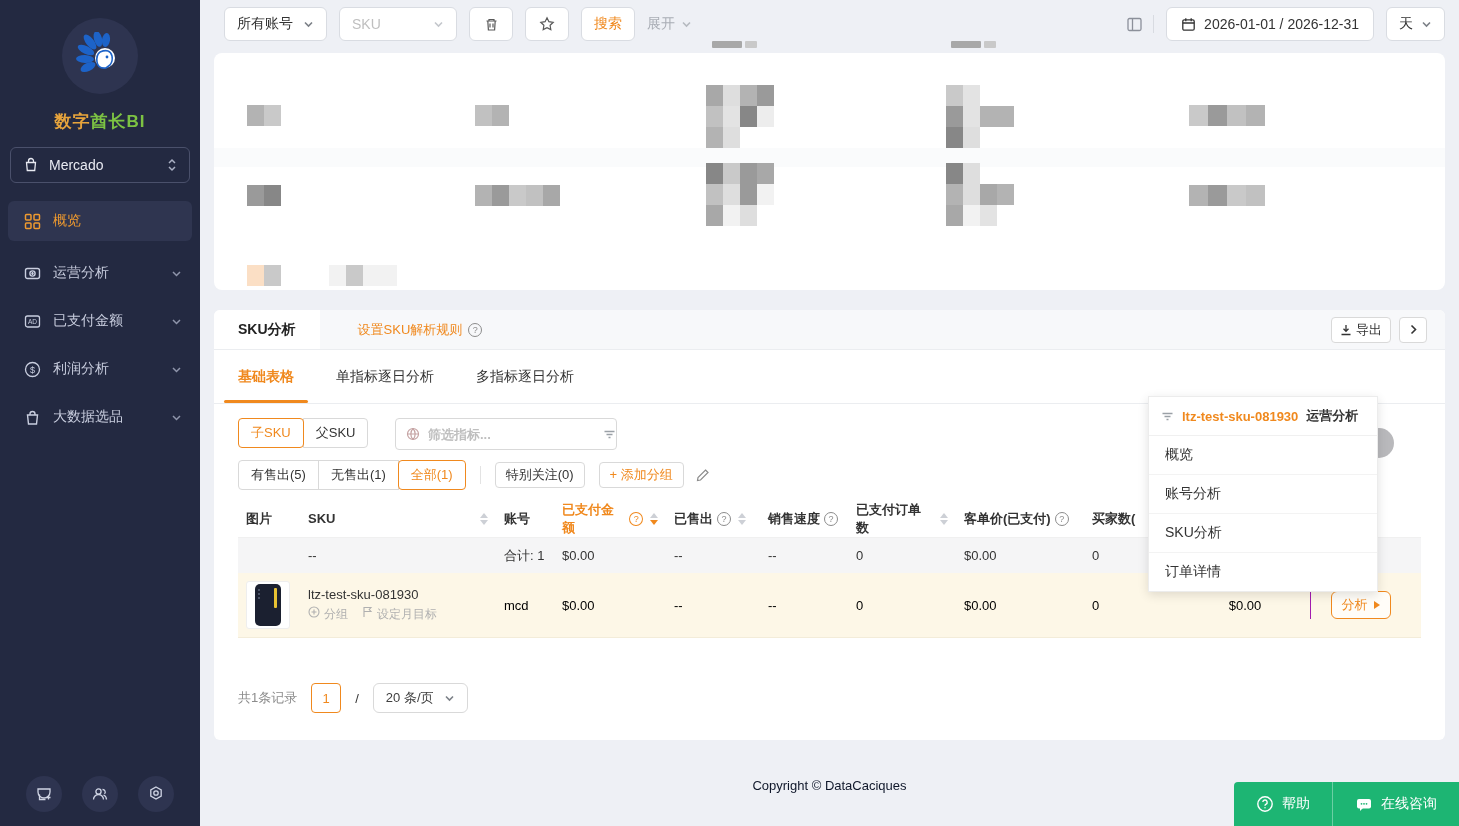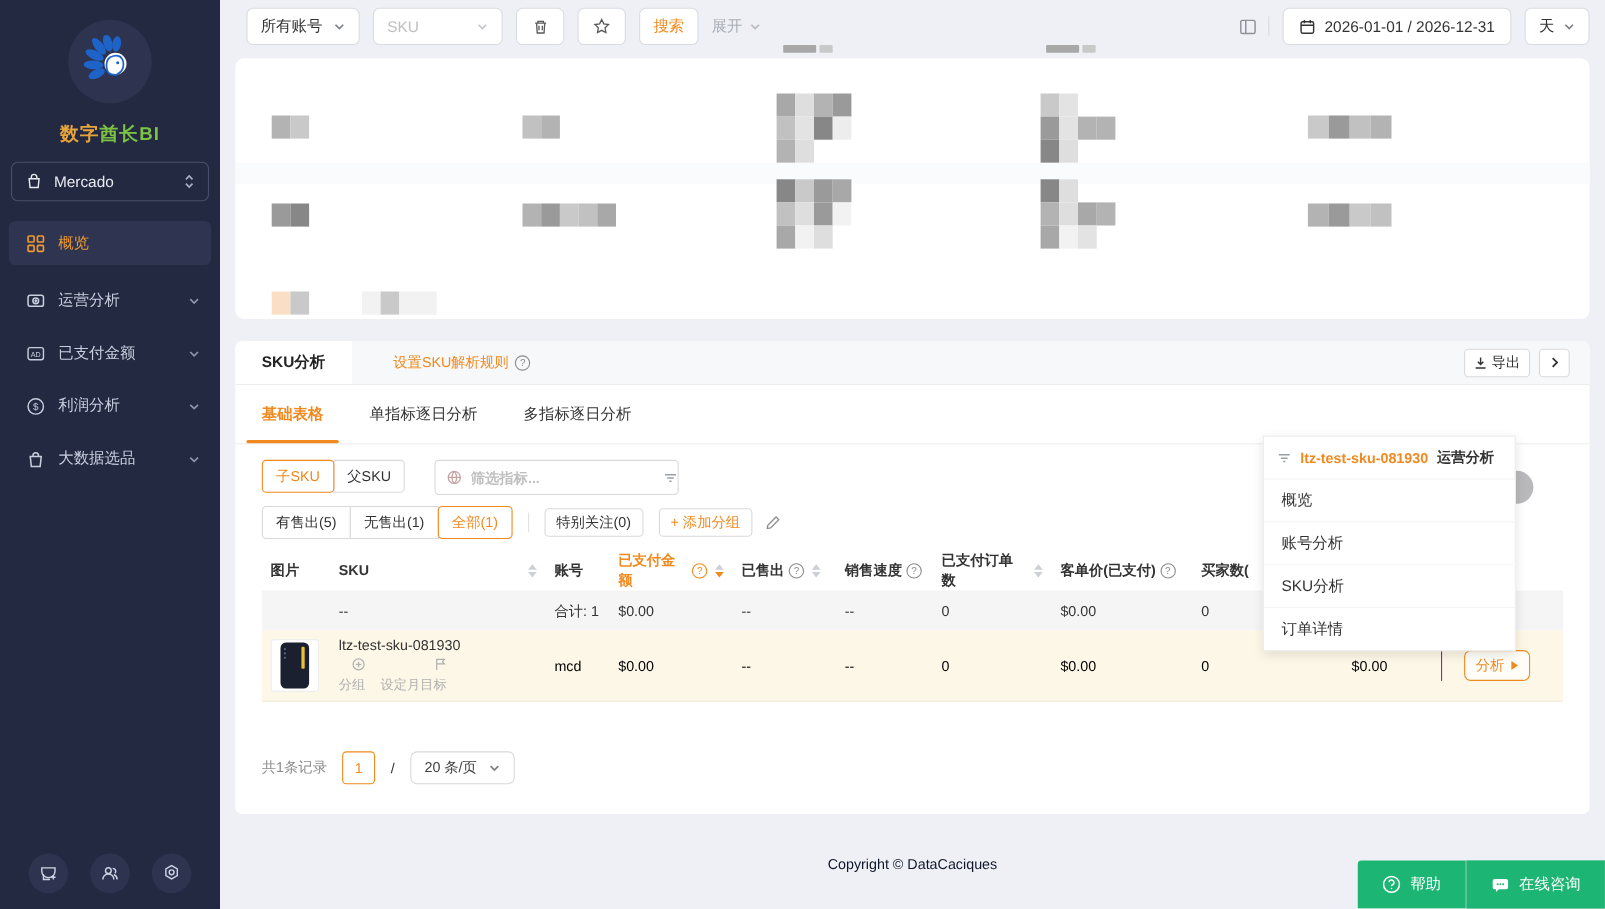--- a/index.html
+++ b/index.html
@@ -103,21 +103,21 @@
   .sku-head { justify-content:space-between; }
   .t-sum { height:35px; background:#f5f5f6; color:#333; }
   .t-data { background:#fdf7e7; height:65px; border-bottom:1px solid #f3ecd9; }
   .thumb { width:44px; height:48px; background:#fff; border:1px solid #eee; border-radius:3px; display:flex; align-items:center; justify-content:center; }
   .phone { width:26px; height:42px; background:#1b2030; border-radius:5px; position:relative; }
   .phone::before { content:""; position:absolute; left:3px; top:5px; width:2px; height:2px; background:#5a6378; box-shadow:0 4px 0 #5a6378, 0 8px 0 #5a6378; border-radius:50%; }
   .phone::after { content:""; position:absolute; right:4px; top:4px; width:3px; height:20px; background:#e8c233; border-radius:1px; }
   .sku-cell { flex-direction:column; align-items:flex-start; justify-content:center; gap:4px; }
   .sku-name { color:#333; }
   .sku-sub { display:flex; gap:14px; color:#b0b0b0; font-size:12px; }
-  .sku-sub span { display:flex; align-items:flex-end; gap:4px; cursor:pointer;flex-direction:column; }
+  .sku-sub span { display:flex; align-items:flex-start; gap:4px; cursor:pointer; }
   .btn-analyze { background:#fffdf8; border:1px solid #f0891e; color:#f0891e; border-radius:6px; height:28px; padding:0 10px; font-size:13px; display:flex; align-items:center; gap:6px; cursor:pointer; font-family:inherit; }
   .tri-r { width:0; height:0; border-top:4px solid transparent; border-bottom:4px solid transparent; border-left:6px solid #f0891e; }
 
   
   .pager { display:flex; align-items:center; margin:45px 24px 0; font-size:13px; color:#8c8c8c; gap:14px; }
   .page-box { min-width:30px; height:30px; border:1px solid #f0891e; color:#f0891e; border-radius:4px; display:flex; align-items:center; justify-content:center; cursor:pointer; background:#fff; }
   .page-slash { color:#333; }
   .size-sel { height:30px; border:1px solid #d9d9d9; border-radius:6px; background:#fff; display:flex; align-items:center; gap:10px; padding:0 12px; color:#404040; cursor:pointer; }
 
   

